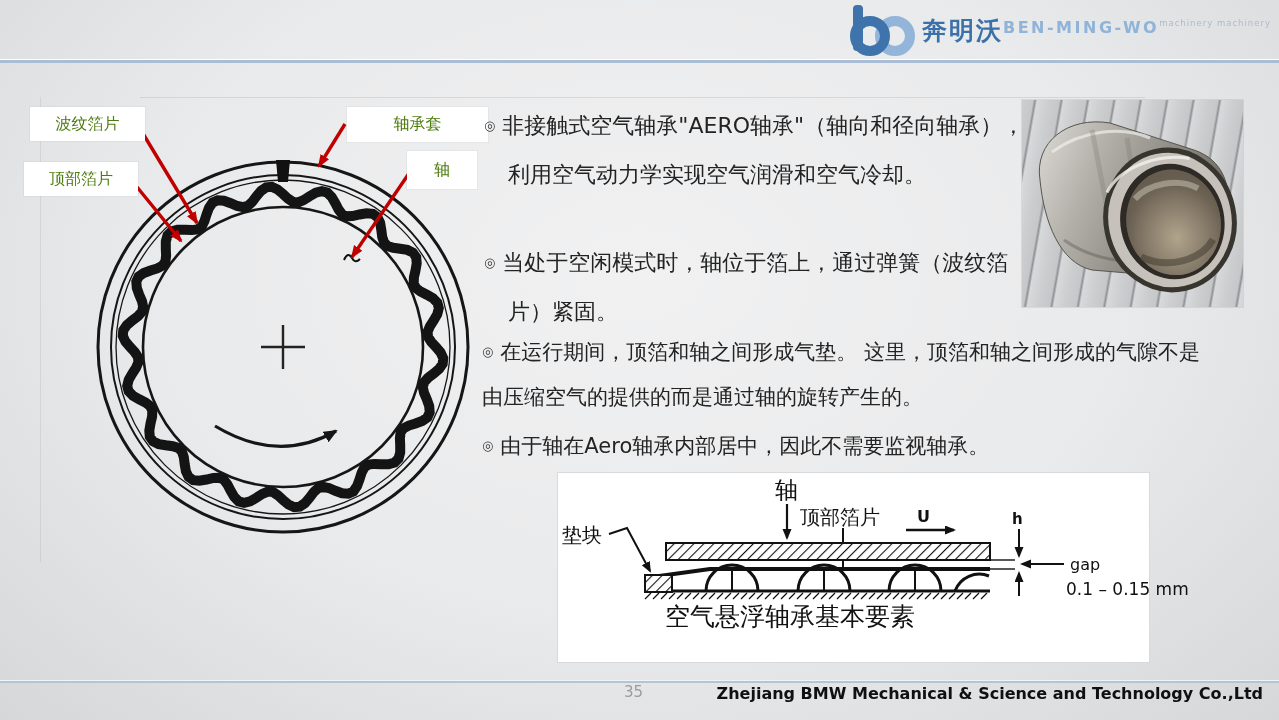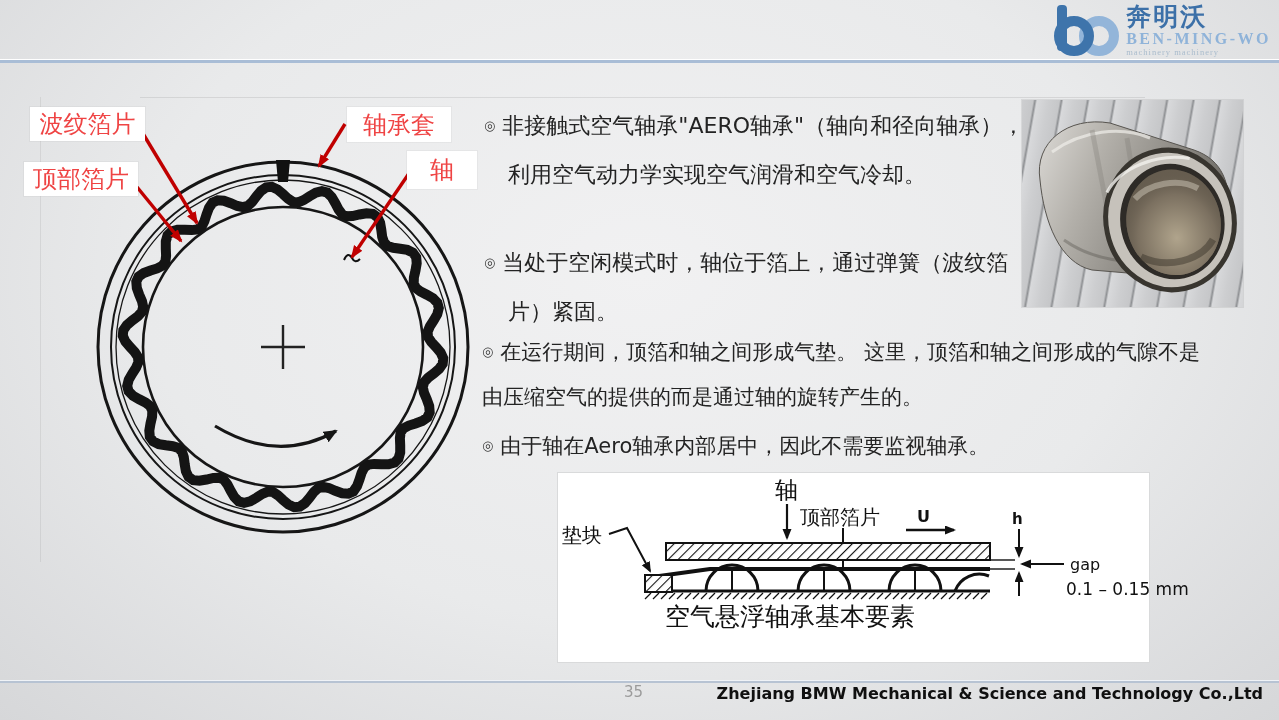--- a/index.html
+++ b/index.html
@@ -3,29 +3,29 @@
 <meta charset="utf-8">
 <style>
   html,body{margin:0;padding:0;}
   body{font-family:"DejaVu Sans","Liberation Sans",sans-serif;}
   .slide{position:relative;width:1279px;height:720px;overflow:hidden;
          background:radial-gradient(ellipse at 50% 38%, #f1f1f2 0%, #e9eaeb 55%, #d6d7d9 100%);}
   
   .header-line{position:absolute;left:0;top:59px;width:1279px;height:3px;
                border-top:1px solid #ffffff;background:#a9bdd6;}
   .logo{position:absolute;right:8px;top:3px;display:flex;align-items:center;gap:4px;}
-  .logo-text{display:flex;flex-direction:column;line-height:1;font-family:Liberation Serif, serif;}
+  .logo-text{display:flex;flex-direction:row;line-height:1;}
   .logo-cn{font-size:25px;font-weight:bold;color:#3c70a8;letter-spacing:2px;}
   .logo-en{font-size:16px;font-weight:bold;color:#8fb3d9;letter-spacing:2.5px;margin-top:2px;}
   .logo-tag{font-size:8.5px;color:#aabccd;letter-spacing:1px;margin-top:1px;}
   
   .guide-h{position:absolute;left:140px;top:97px;width:1005px;height:0;border-top:1px solid rgba(120,120,120,.18);}
   .guide-v{position:absolute;left:40px;top:97px;width:0;height:465px;border-left:1px solid rgba(120,120,120,.14);}
   
-  .dlabel{position:absolute;background:#ffffff;color:#ef4444;font-size:24px;
+  .dlabel{position:absolute;background:#ffffff;color:#4d7c0f;font-size:16px;
           display:flex;align-items:center;justify-content:center;box-shadow:0 0 0 1px rgba(0,0,0,0.03);}
   
   .bullet{position:absolute;color:#232323;}
   .bullet .mk{font-size:13px;color:#3a3a3a;margin-right:7px;position:relative;top:-3px;}
   .hang{padding-left:24px;text-indent:-24px;}
   
   .footer-line{position:absolute;left:0;top:680px;width:1279px;height:2px;
                border-top:1px solid #f0f3f7;background:#b7c3d3;}
   .page-num{position:absolute;left:624px;top:683px;font-size:15px;color:#9b9b9b;}
   .company{position:absolute;right:16px;top:684px;font-size:16px;font-weight:bold;color:#101010;}
@@ -84,21 +84,21 @@
     <path d="M324,170 q4,-9 8,-2 q3,6 8,1" fill="none" stroke="#111" stroke-width="2"></path>
 
     <line x1="122" y1="42" x2="177" y2="133" stroke="#C00000" stroke-width="3.4" marker-end="url(#arrR)"></line>
     <line x1="117" y1="97" x2="161" y2="151" stroke="#C00000" stroke-width="3.4" marker-end="url(#arrR)"></line>
     <line x1="325" y1="34" x2="299" y2="76" stroke="#C00000" stroke-width="3.4" marker-end="url(#arrR)"></line>
     <line x1="394" y1="76" x2="332" y2="167" stroke="#C00000" stroke-width="3.4" marker-end="url(#arrR)"></line>
   </svg>
 
   <div class="dlabel" style="left:30px;top:107px;width:115px;height:34px;">波纹箔片</div>
   <div class="dlabel" style="left:24px;top:162px;width:114px;height:34px;">顶部箔片</div>
-  <div class="dlabel" style="left:347px;top:107px;width:104px;height:35px;">轴承套</div>
+  <div class="dlabel" style="left:347px;top:107px;width:141px;height:35px;">轴承套</div>
   <div class="dlabel" style="left:407px;top:151px;width:70px;height:38px;">轴</div>
 
   <div class="bullet hang" style="left:484px;top:103px;width:527px;font-size:22px;line-height:46px;">
     <span class="mk">◎</span><span>非接触式空气轴承"AERO轴承"（轴向和径向轴承），利用空气动力学实现空气润滑和空气冷却。</span>
   </div>
   <div class="bullet" style="left:482px;top:331px;width:735px;font-size:21px;line-height:43px;">
     <span class="mk">◎</span><span>在运行期间，顶箔和轴之间形成气垫。 这里，顶箔和轴之间形成的气隙不是由压缩空气的提供的而是通过轴的旋转产生的。</span>
   </div>
   <div class="bullet hang" style="left:484px;top:240px;width:527px;font-size:22px;line-height:46px;">
     <span class="mk">◎</span><span>当处于空闲模式时，轴位于箔上，通过弹簧（波纹箔片）紧固。</span>

